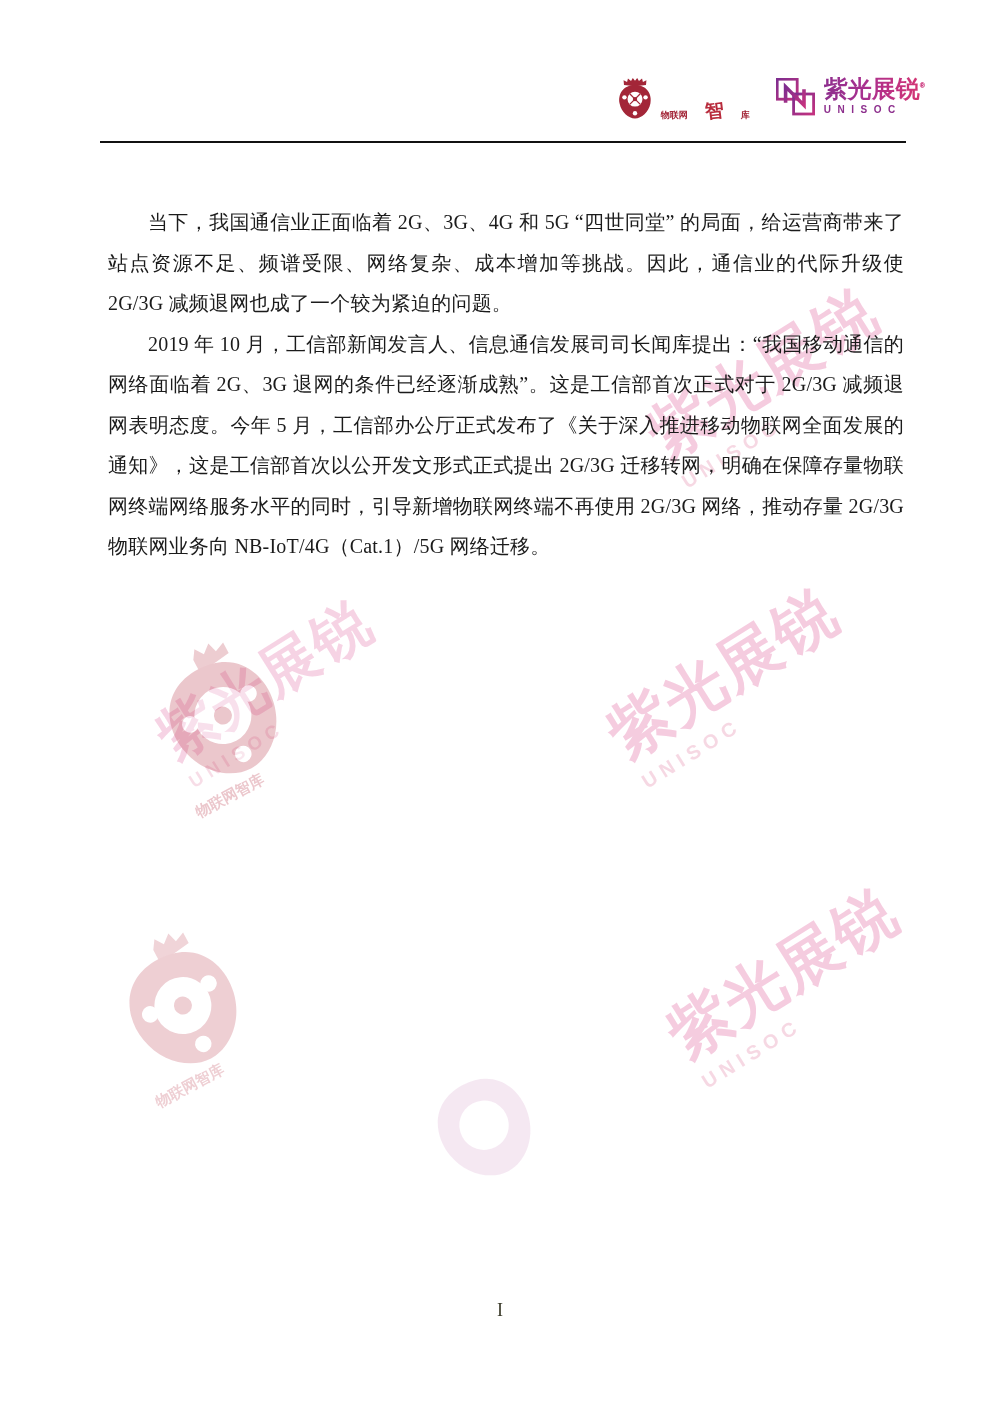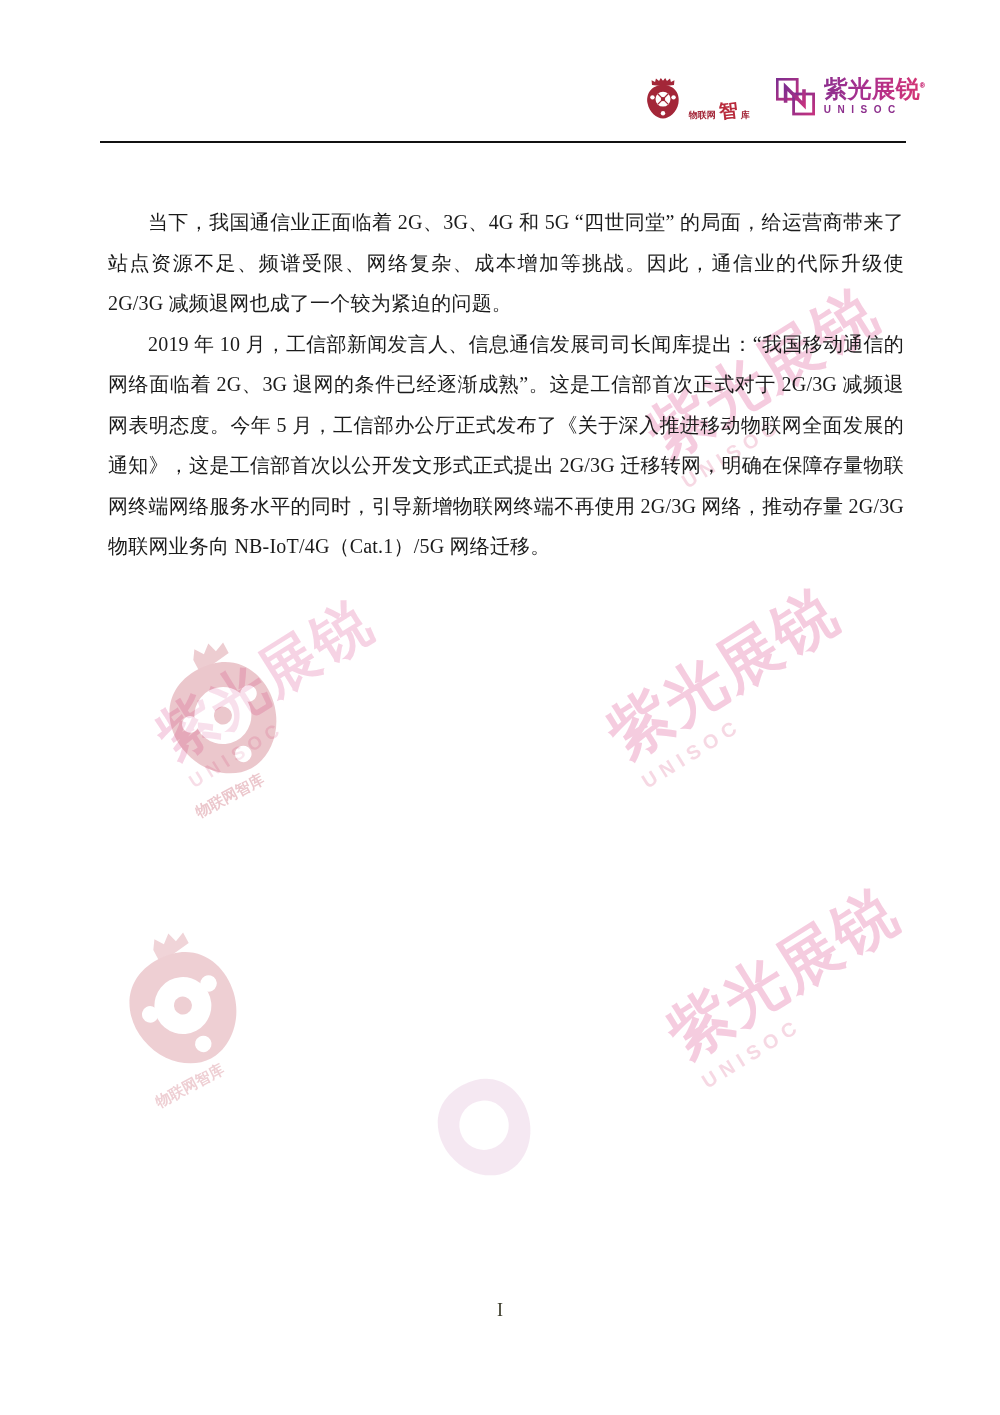--- a/index.html
+++ b/index.html
@@ -85,21 +85,21 @@
   }
   .logo-iot .mark {
     width: 46px;
     height: 44px;
     position: relative;
   }
   .logo-iot .mark svg { display: block; }
   .logo-iot .words {
     display: flex;
     align-items: flex-end;
-    gap: 2px;
+    gap: 16px;
     padding-bottom: 2px;
   }
   .logo-iot .w-net {
     font-family: "Liberation Sans", "DejaVu Sans", sans-serif;
     font-size: 9px;
     font-weight: 700;
     color: #a32638;
     letter-spacing: 0;
     line-height: 1;
   }

